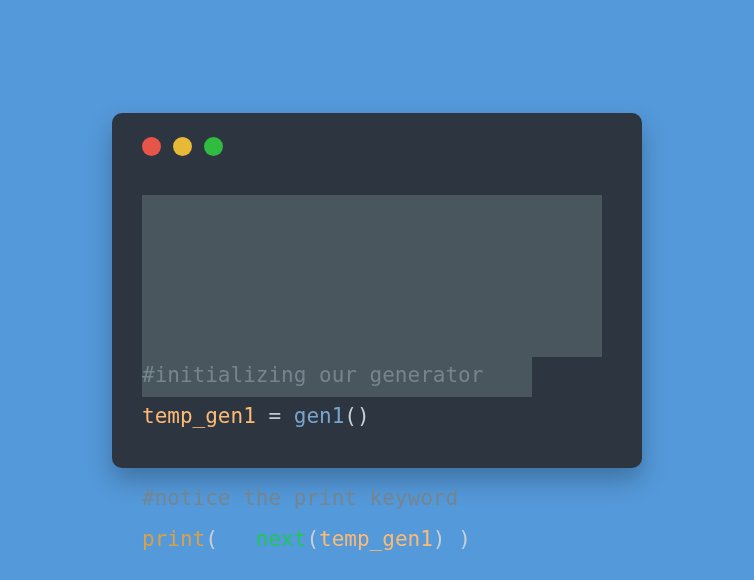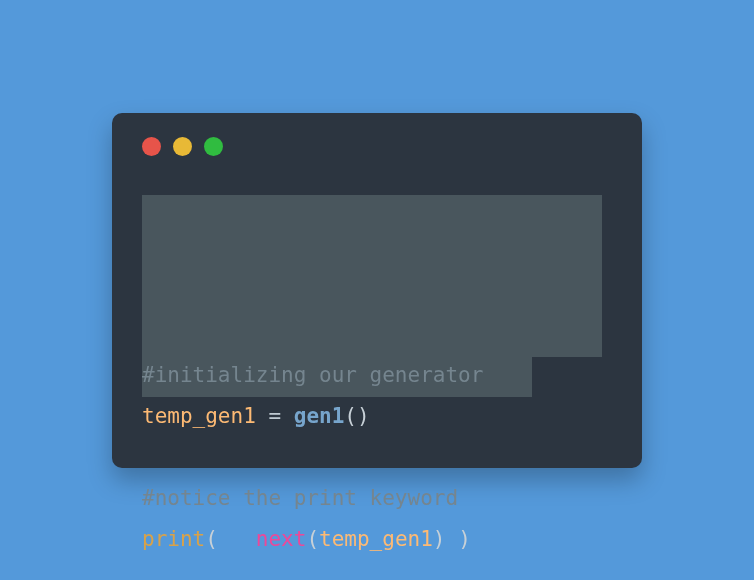--- a/index.html
+++ b/index.html
@@ -49,25 +49,25 @@
       position: absolute;
       background: rgba(128,150,150,0.35);
       z-index: 0;
     }
     .code-content {
       position: relative;
       z-index: 1;
     }
     .t-comment { color: #75858f; margin-top: 40px; }
     .t-var { color: #fdba74; }
-    .t-func { color: #77a5cc; font-weight: bold; }
+    .t-func { color: #77a5cc; }
     .t-op { color: #bfcad2; }
     .t-paren { color: #c7d0d7; }
     .t-builtin { color: #d8a24a; }
-    .t-method { color: #ec4899; }
+    .t-method { color: #22c55e; }
   </style>
 </head>
 <body>
 
 <div class="terminal">
   <div class="titlebar">
     <div class="dot dot-red"></div>
     <div class="dot dot-yellow"></div>
     <div class="dot dot-green"></div>
   </div>

